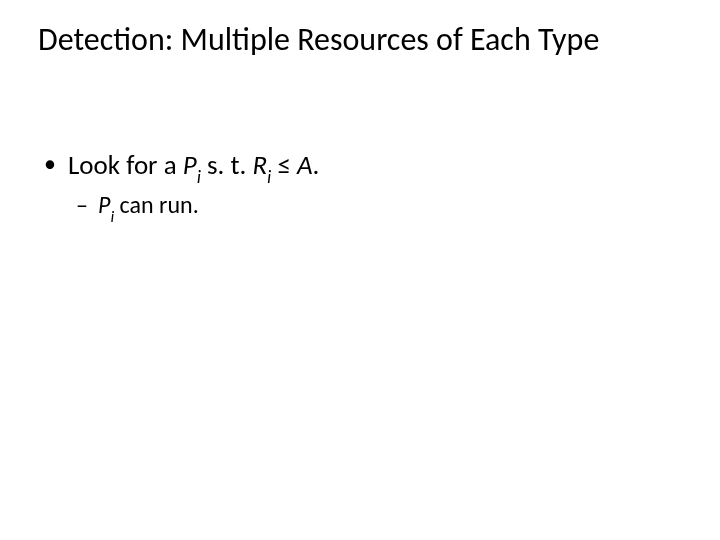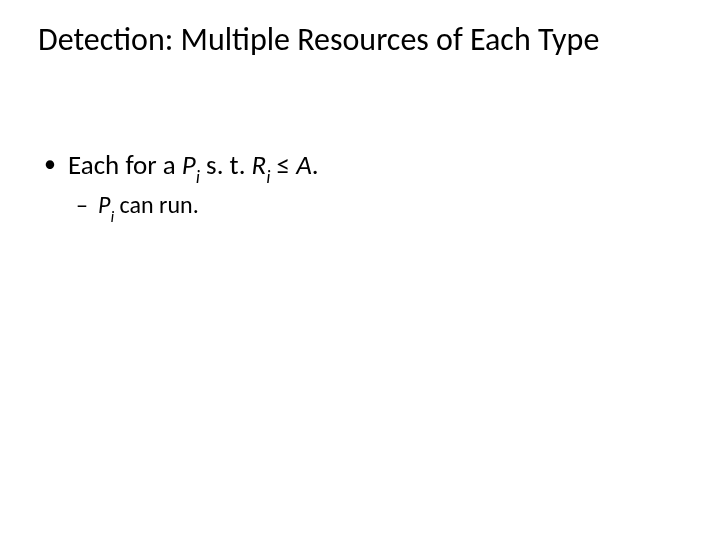--- a/index.html
+++ b/index.html
@@ -77,21 +77,21 @@
 </head>
 <body>
 
 <div class="slide">
   <h1 class="title">Detection: Multiple Resources of Each Type</h1>
 
   <div class="body">
     <ul class="lvl1">
 
       <li>
-        <span>Each for a </span><span class="it">P</span><span class="sub">i</span><span>   s. t.   </span><span class="it">R</span><span class="sub">i</span><span> ≤ </span><span class="it">A</span><span>.</span>
+        <span>Look for a </span><span class="it">P</span><span class="sub">i</span><span>   s. t.   </span><span class="it">R</span><span class="sub">i</span><span> ≤ </span><span class="it">A</span><span>.</span>
 
         <ul class="lvl2">
           <li>
             <span class="it">P</span><span class="sub">i</span><span> can run.</span>
           </li>
         </ul>
       </li>
 
 
     </ul>

